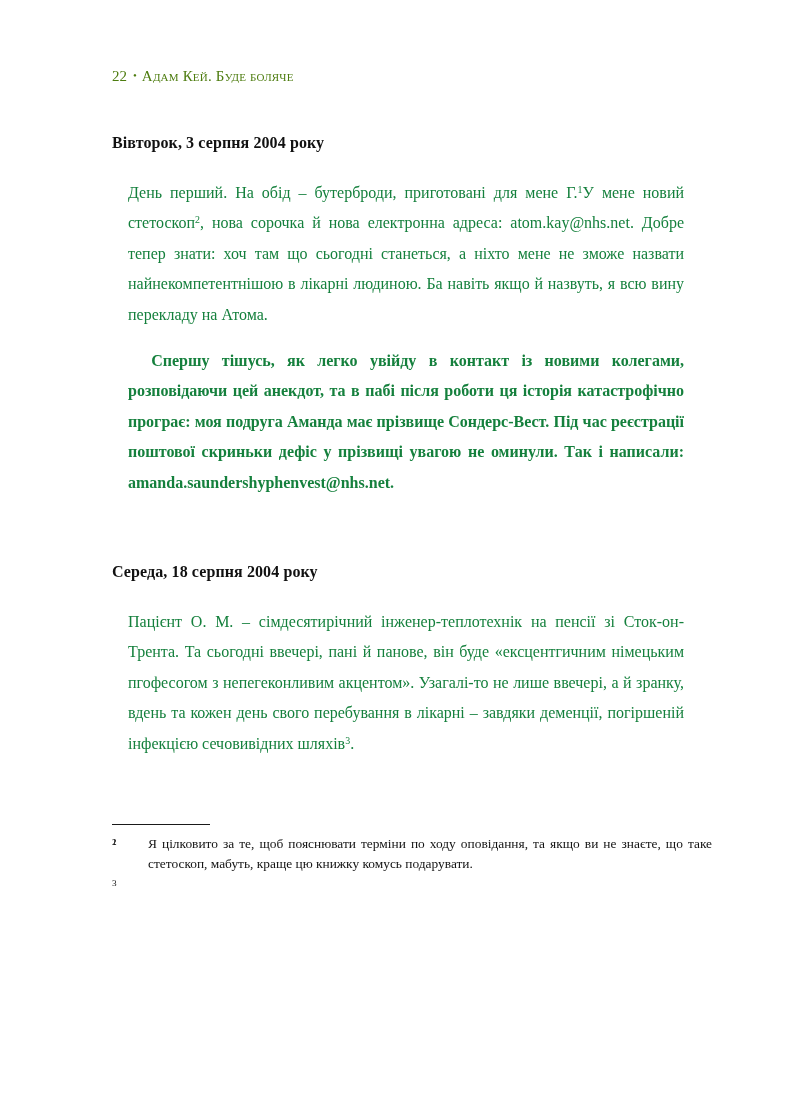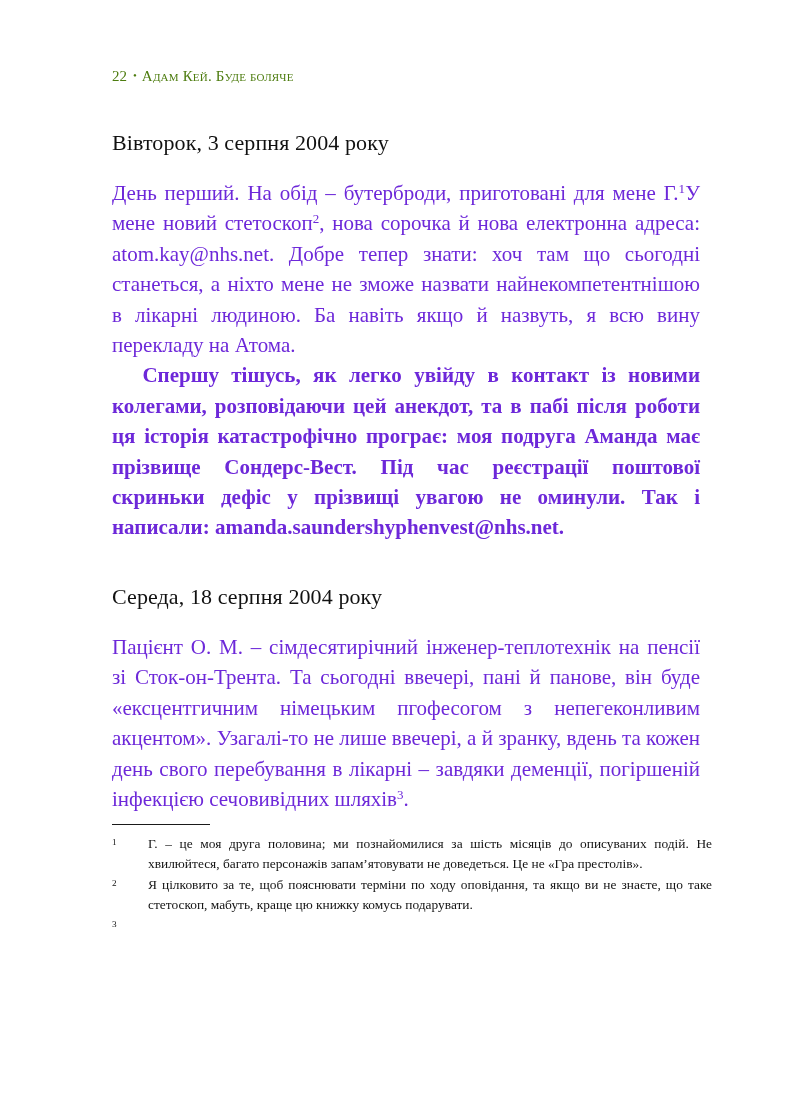--- a/index.html
+++ b/index.html
@@ -45,37 +45,37 @@
   
   .textblock {
     position: absolute;
     left: 112px;
     top: 120px;
     width: 588px;
   }
 
   h2.entry-heading {
     margin: 0;
-    font-weight: normal;
-    font-size: 22px;
+    font-weight: bold;
+    font-size: 16px;
     line-height: 30px;
     letter-spacing: 0.1px;
     color: #111111;
   }
   .entry-heading.first { margin-top: 8px; }
-  .entry-heading.second { margin-top: 39px; }
+  .entry-heading.second { margin-top: 59px; }
 
   p.body {
-    margin: 0;
-    font-size: 21px;
+    margin: 16px;
+    font-size: 16px;
     line-height: 30.4px;
     text-align: justify;
     text-justify: inter-word;
     hyphens: manual;
-    color: #6d28d9;
+    color: #15803d;
   }
   p.body.lead { margin-top: 20px; }
   p.body.indent { text-indent: 1.45em; font-weight: bold; }
 
   sup.fn-ref {
     font-size: 0.62em;
     vertical-align: 0.52em;
     line-height: 0;
   }
 
@@ -130,21 +130,20 @@
     <h2 class="entry-heading second">Середа, 18 серпня 2004 року</h2>
     <p class="body lead">Пацієнт О. М. – сімдесятирічний інженер-теплотехнік на пенсії зі Сток-он-Трента. Та сьогодні ввечері, пані й панове, він буде «ексцентгичним німецьким пгофесогом з непегеконливим акцентом». Узагалі-то не лише ввечері, а й зранку, вдень та кожен день свого перебування в лікарні – завдяки деменції, погіршеній інфекцією сечовивідних шляхів<sup class="fn-ref">3</sup>.</p>
 
   </div>
 
   <div class="footnotes">
     <div class="fn-rule"></div>
 
     <div class="footnote">
       <span class="marker">1</span>
-      <span>Г. – це моя друга половина; ми познайомилися за шість місяців до описуваних подій. Не хвилюйтеся, багато персонажів запам’ятовувати не доведеться. Це не «Гра престолів».</span>
     </div>
 
     <div class="footnote">
       <span class="marker">2</span>
       <span>Я цілковито за те, щоб пояснювати терміни по ходу оповідання, та якщо ви не знаєте, що таке стетоскоп, мабуть, краще цю книжку комусь подарувати.</span>
     </div>
 
     <div class="footnote">
       <span class="marker">3</span>
     </div>

